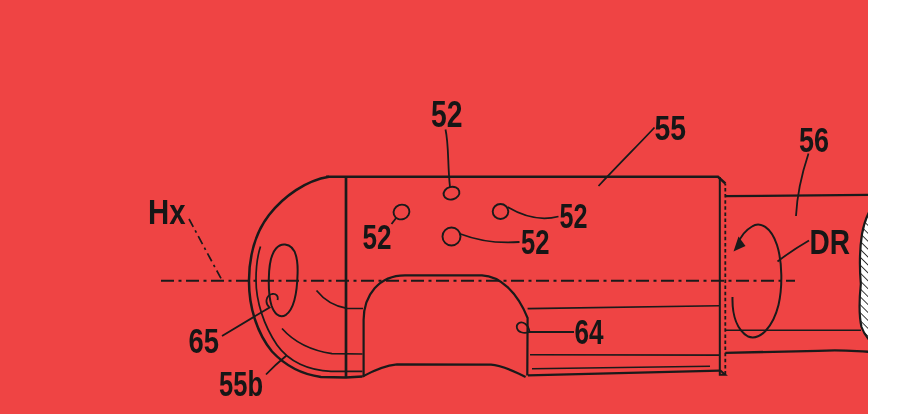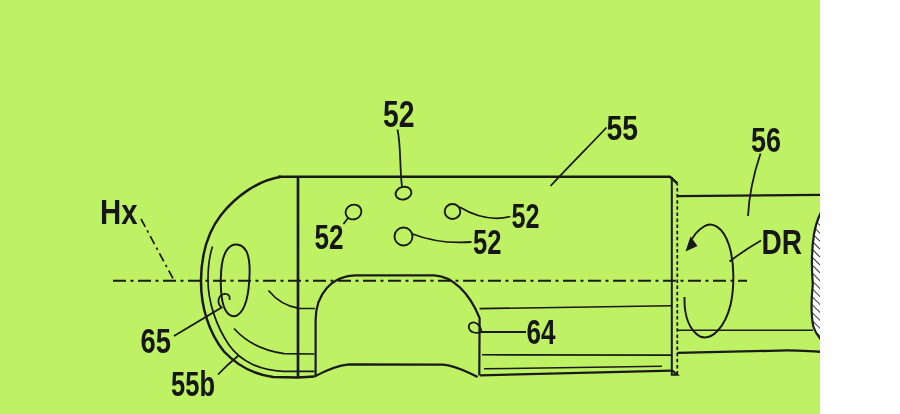--- a/index.html
+++ b/index.html
@@ -1,16 +1,16 @@
 <!DOCTYPE html>
 <html><head>
 <meta charset="utf-8">
 <style>
   html,body{margin:0;padding:0;background:#ffffff;}
-  .page{width:820px;height:414px;position:relative;overflow:hidden;background:#bef264;}
+  .page{width:820px;height:414px;position:relative;overflow:hidden;background:#ef4444;padding-left:48px;}
   text{font-family:"Liberation Sans",sans-serif;font-weight:bold;fill:#161616;}
 </style>
 </head>
 <body>
 <div class="page">
 <svg width="900" height="414" viewBox="0 0 900 414">
   <defs>
     <pattern id="hatch" patternUnits="userSpaceOnUse" width="5.6" height="5.6" patternTransform="rotate(-45)">
       <rect width="5.6" height="5.6" fill="#ffffff"></rect>
       <line x1="0" y1="0" x2="0" y2="5.6" stroke="#1a1a1a" stroke-width="1.7"></line>

